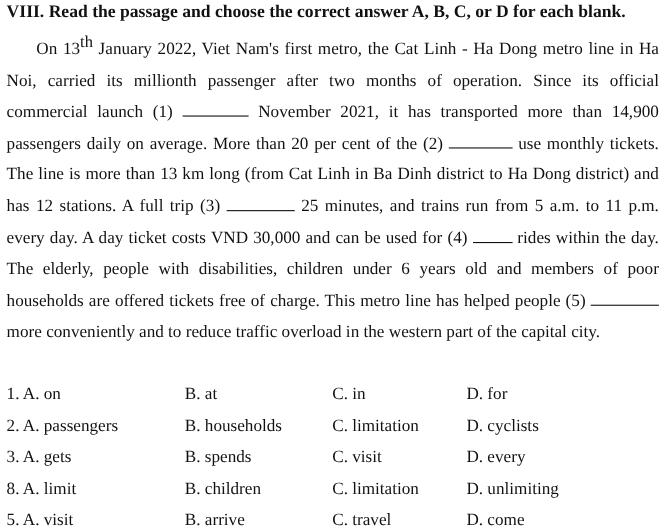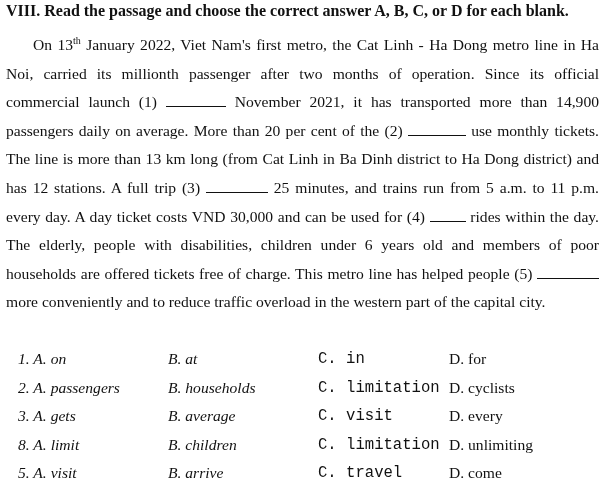--- a/index.html
+++ b/index.html
@@ -14,27 +14,27 @@
       position: absolute; left: 6px; top: 1px;
       font-weight: bold; font-size: 16px; white-space: nowrap;
       line-height: 20px;
     }
     .passage {
       position: absolute; left: 6px; top: 31px; width: 593px;
       line-height: 28.6px; text-align: justify;
       text-indent: 27px;
       margin: 0;
     }
-    .passage sup { font-size: 10px; vertical-align: 6px; line-height: 0; }
+    .passage sup { font-size: 15px; vertical-align: 6px; line-height: 0; }
     .blank { display: inline-block; border-bottom: 1px solid #111; height: 13px; vertical-align: baseline; }
     .b1 { width: 60px; } .b2 { width: 58px; } .b3 { width: 62px; } .b4 { width: 36px; } .b5 { width: 62px; }
     .options { position: absolute; left: 6px; top: 345px; }
     .opt-row { position: relative; height: 28.6px; line-height: 28.6px; white-space: nowrap; }
     .opt { position: absolute; top: 0; }
-    .opt.a { left: 12px; font-style: italic; } .opt.b { left: 162px; font-style: italic; } .opt.c { left: 312px; font-family: Liberation Mono, monospace; } .opt.d { left: 443px; }
+    .opt.a { left: 0; } .opt.b { left: 162px; } .opt.c { left: 296px; } .opt.d { left: 418px; }
   </style>
 </head>
 <body>
 
 <div class="page">
   <div class="heading">VIII. Read the passage and choose the correct answer A, B, C, or D for each blank.</div>
 
   <p class="passage"><span>On 13</span><sup>th</sup><span> January 2022, Viet Nam's first metro, the Cat Linh - Ha Dong metro line in Ha Noi, carried its millionth passenger after two months of operation. Since its official commercial launch (1) </span><span class="blank b1"></span><span> November 2021, it has transported more than 14,900 passengers daily on average. More than 20 per cent of the (2) </span><span class="blank b2"></span><span> use monthly tickets. The line is more than 13 km long (from Cat Linh in Ba Dinh district to Ha Dong district) and has 12 stations. A full trip (3) </span><span class="blank b3"></span><span> 25 minutes, and trains run from 5 a.m. to 11 p.m. every day. A day ticket costs VND 30,000 and can be used for (4) </span><span class="blank b4"></span><span> rides within the day. The elderly, people with disabilities, children under 6 years old and members of poor households are offered tickets free of charge. This metro line has helped people (5) </span><span class="blank b5"></span><span> more conveniently and to reduce traffic overload in the western part of the capital city.</span></p>
 
   <div class="options">
@@ -45,21 +45,21 @@
       <span class="opt d">D. for</span>
     </div>
     <div class="opt-row">
       <span class="opt a">2. A. passengers</span>
       <span class="opt b">B. households</span>
       <span class="opt c">C. limitation</span>
       <span class="opt d">D. cyclists</span>
     </div>
     <div class="opt-row">
       <span class="opt a">3. A. gets</span>
-      <span class="opt b">B. average</span>
+      <span class="opt b">B. spends</span>
       <span class="opt c">C. visit</span>
       <span class="opt d">D. every</span>
     </div>
     <div class="opt-row">
       <span class="opt a">8. A. limit</span>
       <span class="opt b">B. children</span>
       <span class="opt c">C. limitation</span>
       <span class="opt d">D. unlimiting</span>
     </div>
     <div class="opt-row">

